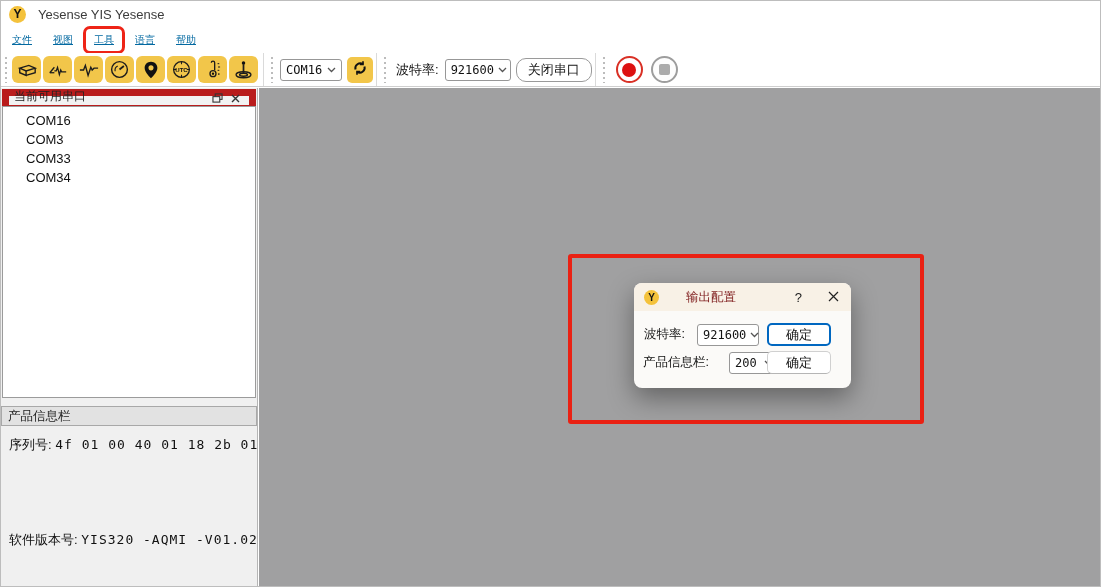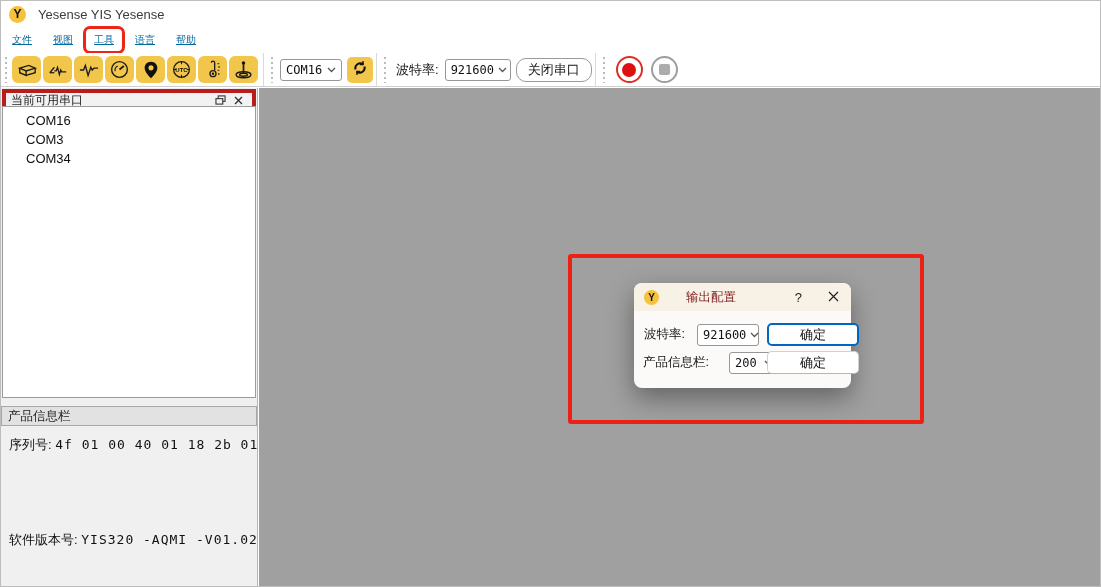--- a/index.html
+++ b/index.html
@@ -47,21 +47,21 @@
              display:flex; align-items:center; justify-content:center; margin-left:6px; }
   .rec-btn .dot { width:14px; height:14px; border-radius:50%; background:#dd1111; }
   .stop-btn { width:27px; height:27px; border-radius:50%; border:2px solid #9d9d9d; background:#fdfdfd;
               display:flex; align-items:center; justify-content:center; margin-left:8px; }
   .stop-btn .sq { width:11px; height:11px; border-radius:2px; background:#ababab; }
 
   
   .left-col { position:absolute; left:0; top:87px; width:257px; bottom:0;
               background:#f0f0f0; border-right:1px solid #b5b5b5; }
   .dock-head { position:absolute; left:1px; top:1px; right:1px; height:23px;
-               background:#f2f2f2; border:4px solid #b91c1c; display:flex; align-items:center;
+               background:#f2f2f2; border:7px solid #b91c1c; display:flex; align-items:flex-end;
                padding:0 5px; }
   .dock-title { flex:1; font-size:12px; color:#222; }
   .dock-btn { display:flex; align-items:center; justify-content:center; width:18px; height:14px;
               background:transparent; border:none; color:#333; }
   .port-list { position:absolute; left:1px; top:18px; right:1px; height:292px;
                background:#fff; border:1px solid #9b9b9b; padding-top:4px; overflow:hidden; }
   .port-item { height:19px; line-height:19px; padding-left:23px; font-size:13px; color:#111; }
   .prod-head { position:absolute; left:0; top:318px; right:0; height:20px;
                background:#e2e2e2; border:1px solid #a8a8a8; display:flex; align-items:center;
                padding:0 6px; font-size:12.5px; color:#222; }
@@ -84,21 +84,21 @@
                      border-radius:8px 8px 0 0; display:flex; align-items:center; padding:0 10px; }
   .dialog-icon { width:15px; height:15px; border-radius:50%; background:#f4c23c; color:#131313;
                  font-weight:bold; font-size:10px; display:flex; align-items:center; justify-content:center;
                  margin-right:7px; }
   .dialog-title { font-size:12.5px; color:#7f1d1d; flex:1;margin-left:20px; }
   .dlg-help { background:none; border:none; font-size:13px; color:#222; margin-right:26px; }
   .dlg-close { background:none; border:none; display:flex; align-items:center; margin-right:2px; }
   .dlg-row { position:absolute; left:0; height:23px; display:flex; align-items:center; }
   .dlg-row .lbl { position:absolute; font-size:12.5px; color:#111; white-space:nowrap; }
   .dlg-combo { position:absolute; height:22px; }
-  .dlg-ok { position:absolute; left:133px; width:92px; height:23px; background:#fff;
+  .dlg-ok { position:absolute; left:133px; width:64px; height:23px; background:#fff;
             border-radius:5px; font-size:13px; color:#111; }
   .dlg-ok.focused { border:2px solid #0067c0; }
   .dlg-ok.normal { border:1px solid #d0d0d0; border-bottom-color:#b5b5b5; }
   .row1 { top:40px; } .row2 { top:68px; }
 </style>
 </head>
 <body>
 
 <div class="app">
 
@@ -247,20 +247,21 @@
       <button class="dock-btn">
         <span><svg width="9" height="9" viewBox="0 0 9 9" stroke="#333" stroke-width="1.4">
               <path d="M1 1 L8 8 M8 1 L1 8"></path>
             </svg></span>
       </button>
     </div>
 
     <div class="port-list">
       <div class="port-item">COM16</div>
       <div class="port-item">COM3</div>
+      <div class="port-item">COM33</div>
       <div class="port-item">COM34</div>
     </div>
 
     <div class="prod-head">
       <span>产品信息栏</span>
     </div>
 
     <div class="info-line serial-line">
       <span>序列号:</span>
       <span class="mono">4f 01 00 40 01 18 2b 01</span>

